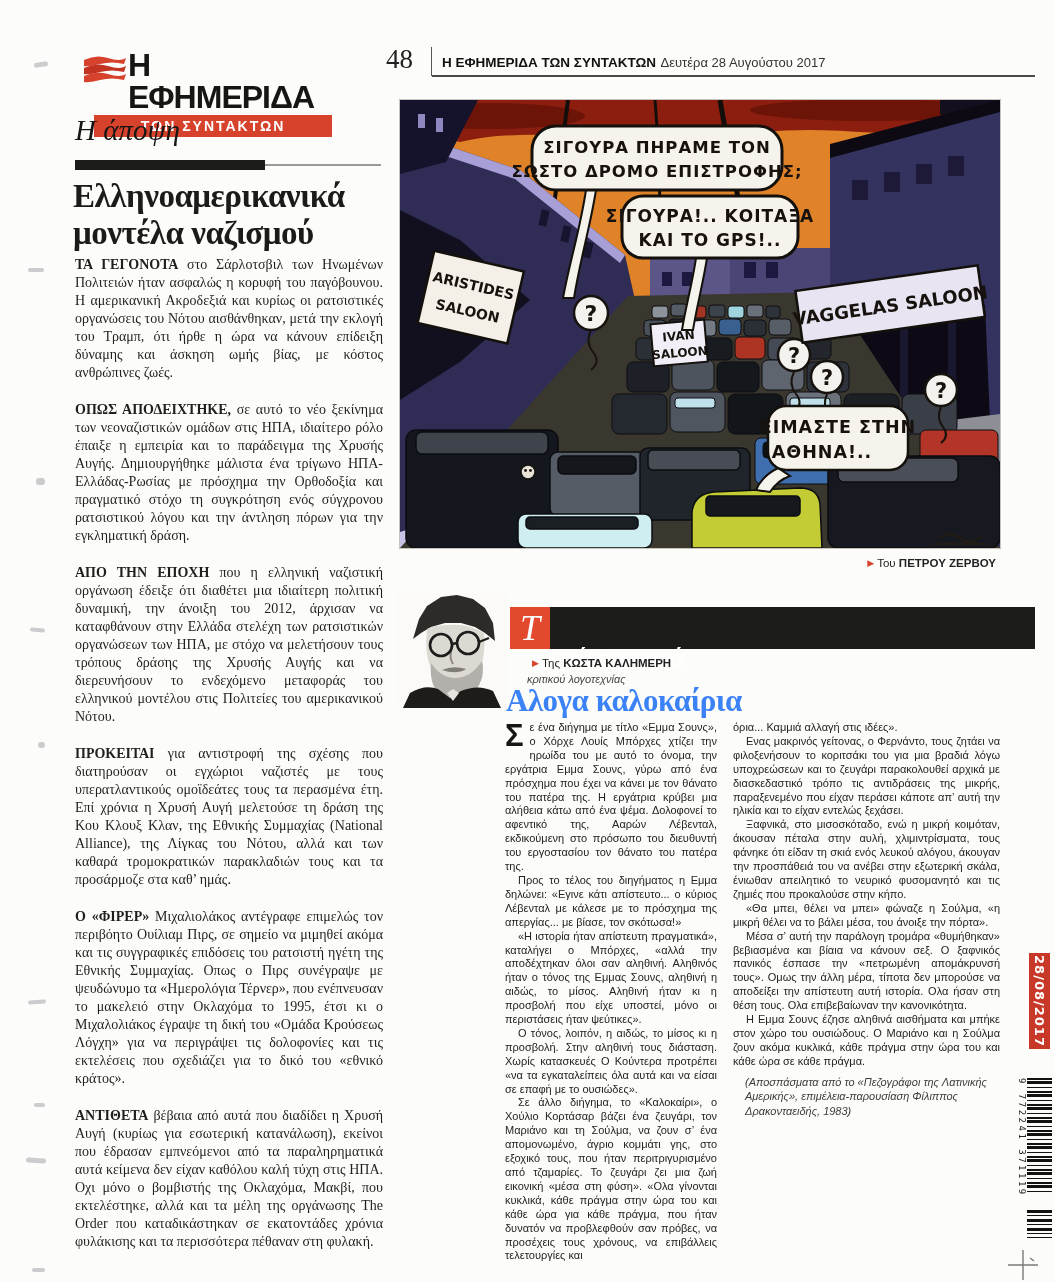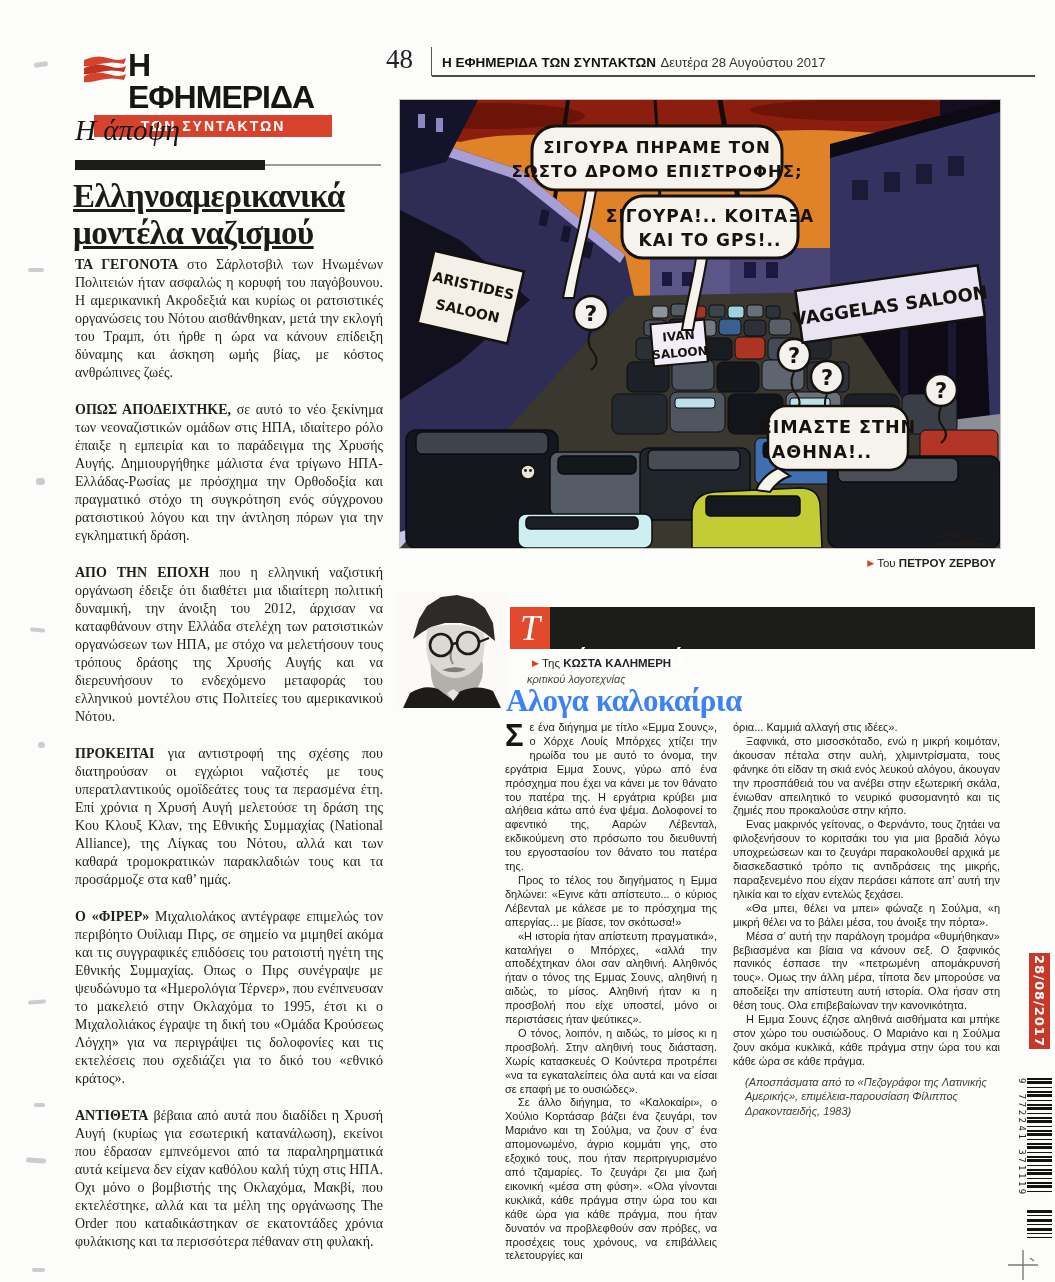--- a/index.html
+++ b/index.html
@@ -11,21 +11,21 @@
   .mast-bar{background:#d7422c;color:#fff;text-align:center;
             font:700 14px/22px "Liberation Sans",sans-serif;letter-spacing:2px;margin-top:29px;}
   
   .pgnum{font:400 27px/30px "Liberation Serif",serif;color:#222;}
   .hdr-name{font:800 13.5px/16px "Liberation Sans",sans-serif;color:#111;}
   .hdr-date{font:400 13px/16px "Liberation Sans",sans-serif;color:#333;}
   .vline{background:#555;width:1px;}
   .hline{background:#4a4a48;height:2px;}
   
   .sect-op{font:italic 400 29px/32px "Liberation Serif",serif;color:#161614;}
-  .op-title{font:700 33px/37px "Liberation Serif",serif;letter-spacing:-.5px;color:#1b1b19;text-decoration:underline;}
+  .op-title{font:700 33px/37px "Liberation Serif",serif;letter-spacing:-.5px;color:#1b1b19;}
   .op{font:400 14px/18px "Liberation Serif",serif;text-align:justify;margin:0 0 19px;color:#201f1d;}
   .op .ld{font-weight:700;}
   
   .blackbar{background:#1c1c1a;}
   .redbox{background:#e3492d;}
   .t-initial{font:italic 400 36px/42px "Liberation Serif",serif;color:#fff;}
   .t-label{font:italic 400 29px/42px "Liberation Serif",serif;color:#fff;letter-spacing:.5px;}
   .byline{font:400 11.5px/14px "Liberation Sans",sans-serif;color:#222;}
   .byline b{font-weight:800;}
   .role{font:italic 400 11px/13px "Liberation Sans",sans-serif;color:#454545;}
@@ -307,22 +307,22 @@
   <div class="abs" style="left:505px;top:721px;width:212px">
     <p class="bodyp"><span class="dropcap">Σ</span><span>ε ένα διήγημα με τίτλο «Εμμα Σουνς», ο Χόρχε Λουίς Μπόρχες χτίζει την ηρωίδα του με αυτό το όνομα, την εργάτρια Εμμα Σουνς, γύρω από ένα πρόσχημα που έχει να κάνει με τον θάνατο του πατέρα της. Η εργάτρια κρύβει μια αλήθεια κάτω από ένα ψέμα. Δολοφονεί το αφεντικό της, Ααρών Λέβενταλ, εκδικούμενη στο πρόσωπο του διευθυντή του εργοστασίου τον θάνατο του πατέρα της.</span></p>
     <p class="bodyp ind">Προς το τέλος του διηγήματος η Εμμα δηλώνει: «Εγινε κάτι απίστευτο... ο κύριος Λέβενταλ με κάλεσε με το πρόσχημα της απεργίας... με βίασε, τον σκότωσα!»</p>
     <p class="bodyp ind">«Η ιστορία ήταν απίστευτη πραγματικά», καταλήγει ο Μπόρχες, «αλλά την αποδέχτηκαν όλοι σαν αληθινή. Αληθινός ήταν ο τόνος της Εμμας Σουνς, αληθινή η αιδώς, το μίσος. Αληθινή ήταν κι η προσβολή που είχε υποστεί, μόνο οι περιστάσεις ήταν ψεύτικες».</p>
     <p class="bodyp ind">Ο τόνος, λοιπόν, η αιδώς, το μίσος κι η προσβολή. Στην αληθινή τους διάσταση. Χωρίς κατασκευές Ο Κούντερα προτρέπει «να τα εγκαταλείπεις όλα αυτά και να είσαι σε επαφή με το ουσιώδες».</p>
     <p class="bodyp ind">Σε άλλο διήγημα, το «Καλοκαίρι», ο Χούλιο Κορτάσαρ βάζει ένα ζευγάρι, τον Μαριάνο και τη Σούλμα, να ζουν σ’ ένα απομονωμένο, άγριο κομμάτι γης, στο εξοχικό τους, που ήταν περιτριγυρισμένο από τζαμαρίες. Το ζευγάρι ζει μια ζωή εικονική «μέσα στη φύση». «Ολα γίνονται κυκλικά, κάθε πράγμα στην ώρα του και κάθε ώρα για κάθε πράγμα, που ήταν δυνατόν να προβλεφθούν σαν πρόβες, να προσέχεις τους χρόνους, να επιβάλλεις τελετουργίες και</p>
   </div>
 
   <div class="abs" style="left:733px;top:721px;width:267px">
     <p class="bodyp">όρια... Καμμιά αλλαγή στις ιδέες».</p>
+    <p class="bodyp ind">Ενας μακρινός γείτονας, ο Φερνάντο, τους ζητάει να φιλοξενήσουν το κοριτσάκι του για μια βραδιά λόγω υποχρεώσεων και το ζευγάρι παρακολουθεί αρχικά με διασκεδαστικό τρόπο τις αντιδράσεις της μικρής, παραξενεμένο που είχαν περάσει κάποτε απ’ αυτή την ηλικία και το είχαν εντελώς ξεχάσει.</p>
     <p class="bodyp ind">Ξαφνικά, στο μισοσκόταδο, ενώ η μικρή κοιμόταν, άκουσαν πέταλα στην αυλή, χλιμιντρίσματα, τους φάνηκε ότι είδαν τη σκιά ενός λευκού αλόγου, άκουγαν την προσπάθειά του να ανέβει στην εξωτερική σκάλα, ένιωθαν απειλητικό το νευρικό φυσομανητό και τις ζημιές που προκαλούσε στην κήπο.</p>
-    <p class="bodyp ind">Ενας μακρινός γείτονας, ο Φερνάντο, τους ζητάει να φιλοξενήσουν το κοριτσάκι του για μια βραδιά λόγω υποχρεώσεων και το ζευγάρι παρακολουθεί αρχικά με διασκεδαστικό τρόπο τις αντιδράσεις της μικρής, παραξενεμένο που είχαν περάσει κάποτε απ’ αυτή την ηλικία και το είχαν εντελώς ξεχάσει.</p>
     <p class="bodyp ind">«Θα μπει, θέλει να μπει» φώναζε η Σούλμα, «η μικρή θέλει να το βάλει μέσα, του άνοιξε την πόρτα».</p>
     <p class="bodyp ind">Μέσα σ’ αυτή την παράλογη τρομάρα «θυμήθηκαν» βεβιασμένα και βίαια να κάνουν σεξ. Ο ξαφνικός πανικός έσπασε την «πετρωμένη απομάκρυνσή τους». Ομως την άλλη μέρα, τίποτα δεν μπορούσε να αποδείξει την απίστευτη αυτή ιστορία. Ολα ήσαν στη θέση τους. Ολα επιβεβαίωναν την κανονικότητα.</p>
     <p class="bodyp ind">Η Εμμα Σουνς έζησε αληθινά αισθήματα και μπήκε στον χώρο του ουσιώδους. Ο Μαριάνο και η Σούλμα ζουν ακόμα κυκλικά, κάθε πράγμα στην ώρα του και κάθε ώρα σε κάθε πράγμα.</p>
     <p class="note">(Αποσπάσματα από το «Πεζογράφοι της Λατινικής Αμερικής», επιμέλεια-παρουσίαση Φίλιππος Δρακονταειδής, 1983)</p>
   </div>
 
   <div class="abs rot" style="left:1050px;top:953px">
     <div class="datestrip">28/08/2017</div>
   </div>
   <div class="abs rot" style="left:1052px;top:1078px">

